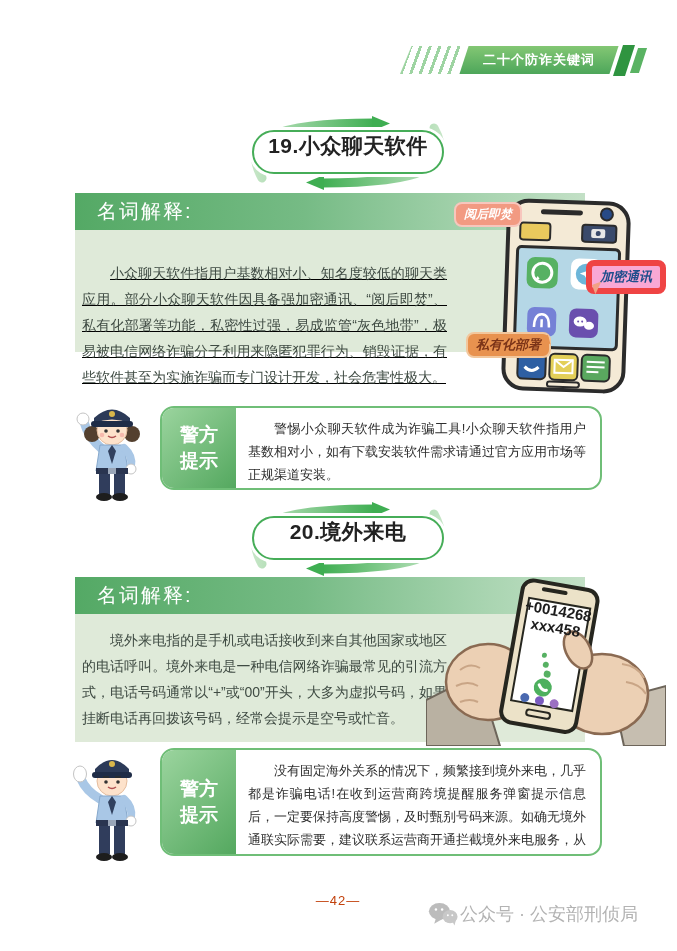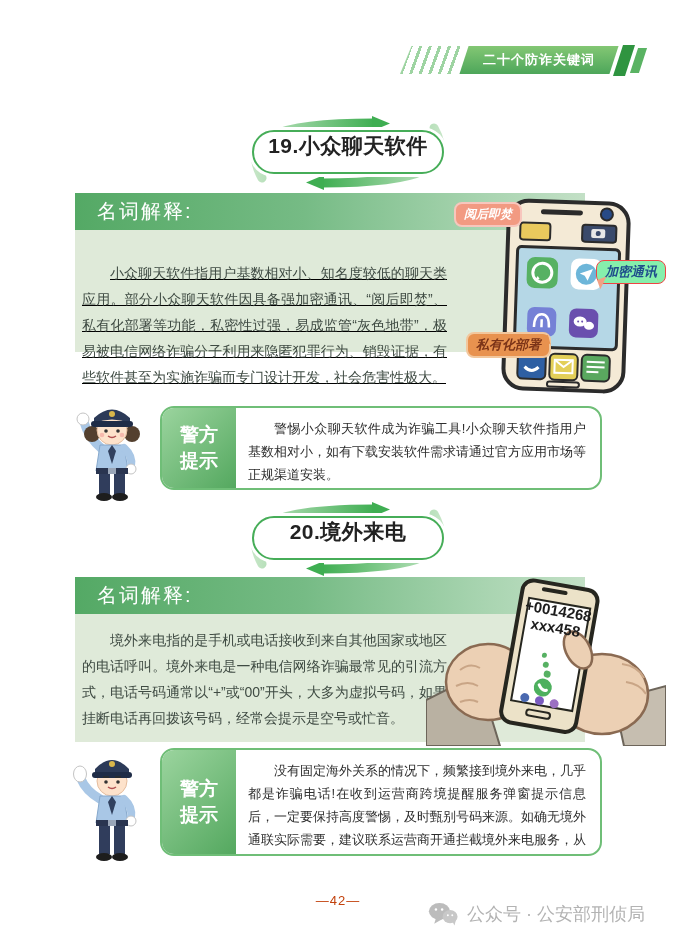--- a/index.html
+++ b/index.html
@@ -34,21 +34,21 @@
   .explain-text { font-size:14px; line-height:26px; color:#3f4b43; text-indent:2em; text-align:justify; }
   #explain19 .explain-body { height:122px;text-decoration:underline; }
   #explain19 .explain-text { width:372px; padding:30px 0 0 7px; }
   #explain20 .explain-body { height:128px; }
   #explain20 .explain-text { width:372px; padding:13px 0 0 7px; }
 
   
   .illus1 { position:absolute; left:438px; top:198px; width:228px; height:198px; }
   .bubble { position:absolute; font-weight:bold; font-size:12px; padding:2px 8px; border-radius:8px; white-space:nowrap;font-style:italic; }
   .bub-burn { left:16px; top:4px; background:#f29a82; color:#fff; border:2px solid #f7c6bd; }
-  .bub-enc { right:0px; top:62px; background:#86efac; color:#1f4e8c; border:1px solid #ef4444; font-size:13px; }
+  .bub-enc { right:0px; top:62px; background:#f9a8d4; color:#1f4e8c; border:6px solid #ef4444; font-size:13px; }
   .bub-enc::after { content:""; position:absolute; left:-7px; bottom:-4px; border:7px solid transparent; border-right-color:#f2a184; transform:rotate(25deg); }
   .bub-priv { left:28px; top:134px; background:#e8924f; color:#7c3418; border:2px solid #f2c79d; font-size:13px; }
   .bub-priv::after { content:""; position:absolute; right:-6px; top:-6px; border:7px solid transparent; border-bottom-color:#e8924f; transform:rotate(30deg); }
 
   
   .illus2 { position:absolute; left:426px; top:578px; width:240px; height:168px; }
   .illus2 .number { position:absolute; left:92px; top:24px; width:78px; text-align:center;
     transform:rotate(10deg); color:#1c1c1c; font-weight:bold; font-size:15px; line-height:17px; }
 
   
@@ -56,21 +56,21 @@
     border-radius:14px; display:flex; overflow:hidden; }
   .tip-label { width:74px; flex:0 0 74px; background:linear-gradient(135deg,#9bd49e,#54a85f);
     color:#fff; font-size:19px; font-weight:bold; display:flex; align-items:center; justify-content:center;
     text-align:center; line-height:1.35; padding:0 14px; }
   .tip-text { flex:1; padding:9px 14px 6px 12px; font-size:13px; line-height:23px; color:#2e2e2e;
     text-indent:2em; text-align:justify; }
   .officer { position:absolute; }
 
   
   .page-num { position:absolute; left:288px; top:893px; width:100px; text-align:center; font-size:13px; color:#c2410c; letter-spacing:1px; }
-  .footer-acct { position:absolute; left:428px; top:901px; display:flex; align-items:center; gap:9px; color:#b3b3b3; font-size:18px; }
+  .footer-acct { position:absolute; left:428px; top:901px; display:flex; align-items:center; gap:2px; color:#b3b3b3; font-size:18px; }
 </style>
 </head>
 <body>
 
 <div class="page">
 
   <div class="hdr-stripes"></div>
   <div class="hdr-badge">
     <span>二十个防诈关键词</span>
   </div>

